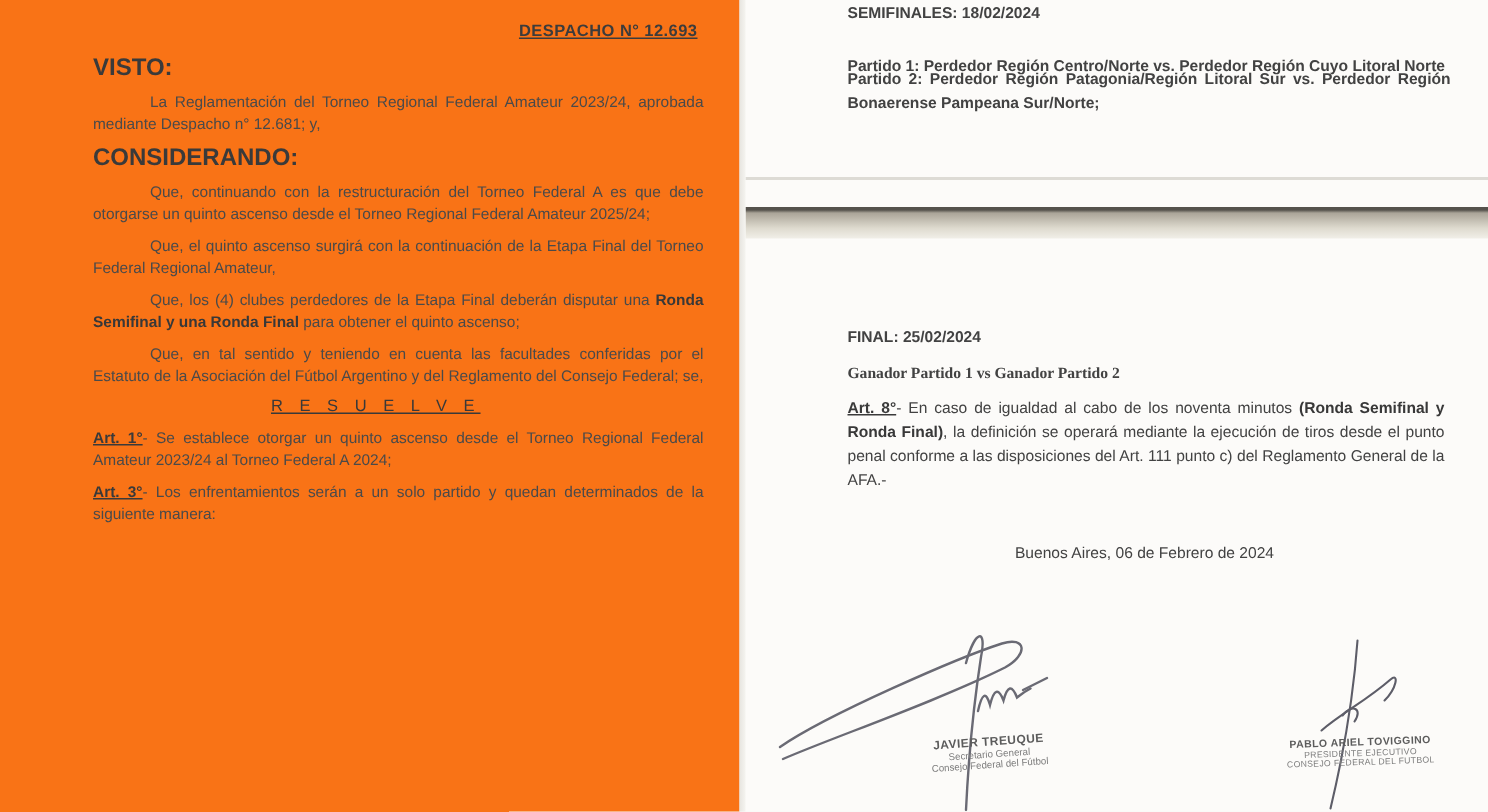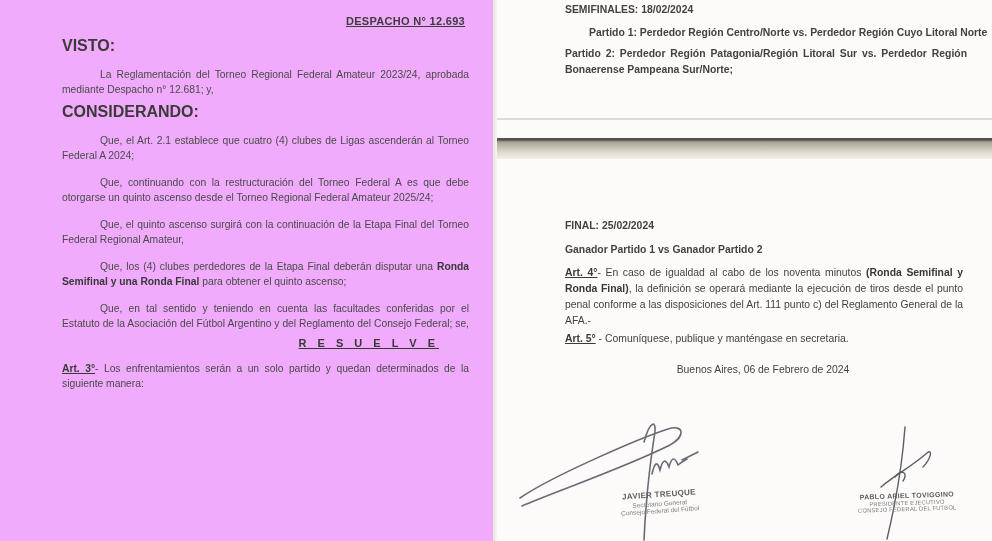--- a/index.html
+++ b/index.html
@@ -6,61 +6,61 @@
   body{
     width:992px;height:541px;overflow:hidden;
     background:#f4f3f0;
     font-family:"Liberation Sans", sans-serif;
   }
   .canvas{position:relative;width:992px;height:541px;background:#fbfaf8;}
 
   
   .page{position:absolute;top:0;height:541px;box-sizing:border-box;color:#474747;}
   .page-left{
-    left:0;width:493px;background:#f0abfc;
+    left:0;width:493px;background:#f97316;
     padding:13px 24px 0 62px;
   }
   .page-right{left:497px;width:495px;background:#fcfbf9;}
   .divider{position:absolute;left:493px;top:0;width:4px;height:541px;
     background:linear-gradient(90deg,#e7e5e0,#f5f4f0);}
 
   
   .despacho{
     text-align:right;font-weight:bold;text-decoration:underline;
     font-size:11px;color:#3c3c3c;margin:2px 4px 10px 0;letter-spacing:.3px;
   }
   .heading{font-weight:bold;font-size:16px;color:#3a3a3a;margin:0 0 6px;}
   .page-left p{
     font-size:10.3px;line-height:15px;text-align:justify;
-    margin:12px 0 6px;color:#4a4a4a;
+    margin:0 0 6px;color:#4a4a4a;
   }
   .indent{text-indent:38px;}
   .bold-inline{font-weight:bold;color:#383838;}
   .resuelve{
-    text-align:right;font-weight:bold;text-decoration:underline;
+    text-align:center;font-weight:normal;text-decoration:underline;
     letter-spacing:4px;font-size:11px;color:#393939;margin:3px 30px 8px 0;
   }
   .article{margin:0 0 8px;}
   .art-label{font-weight:bold;text-decoration:underline;color:#3a3a3a;}
 
   
   .page-right .block{position:absolute;font-size:10.4px;color:#424242;}
   .bold-line{font-weight:bold;color:#3d3d3d;}
   .sem-heading{top:4px;left:68px;}
-  .partido1{top:25px;left:68px;width:402px;text-align:justify;line-height:15.5px;margin-left:24px;}
+  .partido1{top:37px;left:68px;width:402px;text-align:justify;line-height:15.5px;}
   .partido2{top:46px;left:68px;width:402px;text-align:justify;line-height:15.5px;}
 
   .scan-edge-faint{position:absolute;left:0;top:118px;width:495px;height:2px;background:#dddbd5;}
   .scan-edge{
     position:absolute;left:0;top:138px;width:495px;height:21px;
     background:linear-gradient(180deg,#55524c 0px,#55524c 2px,#aaa498 4px,#c4bfb3 9px,#dedace 14px,#f1efe8 21px);
   }
 
   .final-heading{top:220px;left:68px;}
-  .final-match{top:244px;left:68px;}
+  .final-match{top:244px;left:68px;font-family:Liberation Serif, serif;}
   .art4{top:265px;left:68px;width:398px;text-align:justify;line-height:16px;}
   .art5{top:333px;left:68px;width:398px;}
   .dateline{top:364px;left:68px;width:396px;text-align:center;color:#4f4f4f;}
 
   
   .sig-svg{position:absolute;pointer-events:none;}
   .sig-left-svg{left:15px;top:412px;}
   .sig-right-svg{left:352px;top:425px;}
   .sig-block{position:absolute;text-align:center;color:#6e6e6e;}
   .sig-block-left{left:90px;top:490px;width:145px;transform:rotate(-4deg);}
@@ -77,46 +77,45 @@
 <div class="canvas">
 
   <div class="page page-left">
     <div class="despacho">DESPACHO N° 12.693</div>
 
     <div class="heading">VISTO:</div>
     <p class="indent">La Reglamentación del Torneo Regional Federal Amateur 2023/24, aprobada mediante Despacho n° 12.681; y,</p>
 
     <div class="heading">CONSIDERANDO:</div>
 
-    <p class="indent">Que, el Art. 2.1 establece que cuatro (4) clubes de Ligas ascenderán al Torneo Federal A 2024;</p>
     <p class="indent">Que, continuando con la restructuración del Torneo Federal A es que debe otorgarse un quinto ascenso desde el Torneo Regional Federal Amateur 2025/24;</p>
     <p class="indent">Que, el quinto ascenso surgirá con la continuación de la Etapa Final del Torneo Federal Regional Amateur,</p>
     <p class="indent"><span>Que, los (4) clubes perdedores de la Etapa Final deberán disputar una </span><span class="bold-inline">Ronda Semifinal y una Ronda Final</span><span> para obtener el quinto ascenso;</span></p>
     <p class="indent">Que, en tal sentido y teniendo en cuenta las facultades conferidas por el Estatuto de la Asociación del Fútbol Argentino y del Reglamento del Consejo Federal; se,</p>
 
     <div class="resuelve">R E S U E L V E</div>
 
+    <p class="article"><span class="art-label">Art. 1°</span><span>- Se establece otorgar un quinto ascenso desde el Torneo Regional Federal Amateur 2023/24 al Torneo Federal A 2024;</span></p>
     <p class="article"><span class="art-label">Art. 3°</span><span>- Los enfrentamientos serán a un solo partido y quedan determinados de la siguiente manera:</span></p>
   </div>
 
   <div class="page page-right">
 
     <div class="block bold-line sem-heading">SEMIFINALES: 18/02/2024</div>
     <div class="block bold-line partido1">Partido 1: Perdedor Región Centro/Norte vs. Perdedor Región Cuyo Litoral Norte</div>
     <div class="block bold-line partido2">Partido 2: Perdedor Región Patagonia/Región Litoral Sur vs. Perdedor Región Bonaerense Pampeana Sur/Norte;</div>
 
     <div class="scan-edge-faint"></div>
     <div class="scan-edge"></div>
 
     <div class="block bold-line final-heading">FINAL: 25/02/2024</div>
     <div class="block bold-line final-match">Ganador Partido 1 vs Ganador Partido 2</div>
 
-    <div class="block art4"><span class="art-label">Art. 4°</span><span>-  En caso de igualdad al cabo de los noventa minutos </span><span class="bold-inline">(Ronda Semifinal y Ronda Final)</span><span>, la definición se operará mediante la ejecución de tiros desde el punto penal conforme a las disposiciones del Art. 111 punto c) del Reglamento General de la AFA.-</span></div>
+    <div class="block art4"><span class="art-label">Art. 8°</span><span>-  En caso de igualdad al cabo de los noventa minutos </span><span class="bold-inline">(Ronda Semifinal y Ronda Final)</span><span>, la definición se operará mediante la ejecución de tiros desde el punto penal conforme a las disposiciones del Art. 111 punto c) del Reglamento General de la AFA.-</span></div>
 
-    <div class="block art5"><span class="art-label">Art. 5°</span><span> - Comuníquese, publique y manténgase en secretaria.</span></div>
 
     <div class="block dateline">Buenos Aires, 06 de Febrero de 2024</div>
 
     <svg class="sig-svg sig-left-svg" width="215" height="129" viewBox="0 0 215 129">
       <g fill="none" stroke="#6a6a74" stroke-width="1.6" stroke-linecap="round">
         <path d="M8,86 C40,64 128,26 156,17 C172,12 174,24 158,33 C112,56 42,80 10,94"></path>
         <path d="M132,30 C138,8 146,6 142,26 C138,52 134,86 132,128"></path>
         <path d="M140,62 q4,-18 8,-4 q4,-16 9,-3 q4,-15 9,-2 q5,-4 9,-6"></path>
         <path d="M170,48 l16,-8"></path>
       </g>

